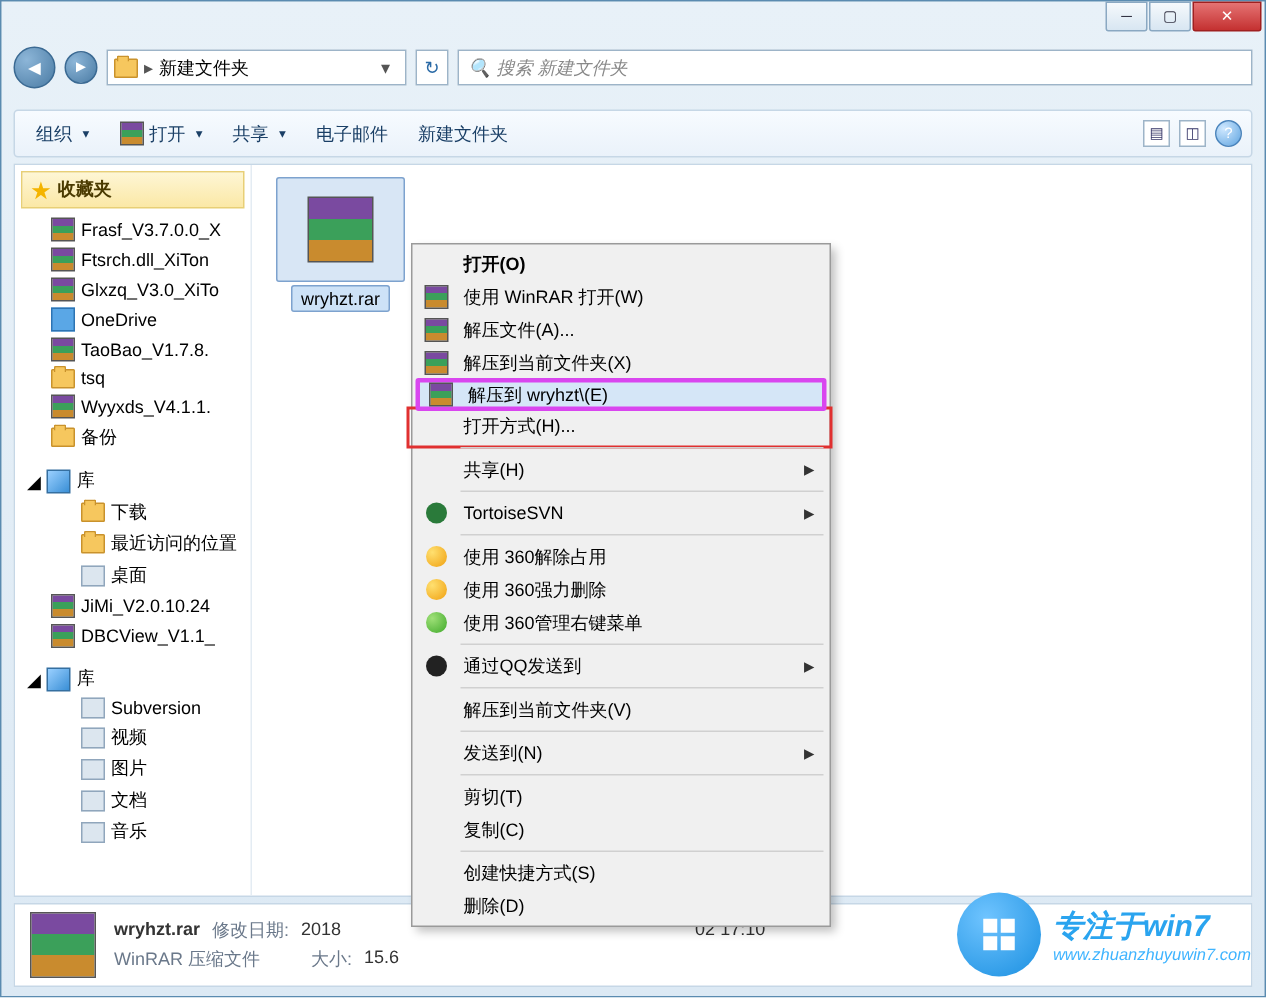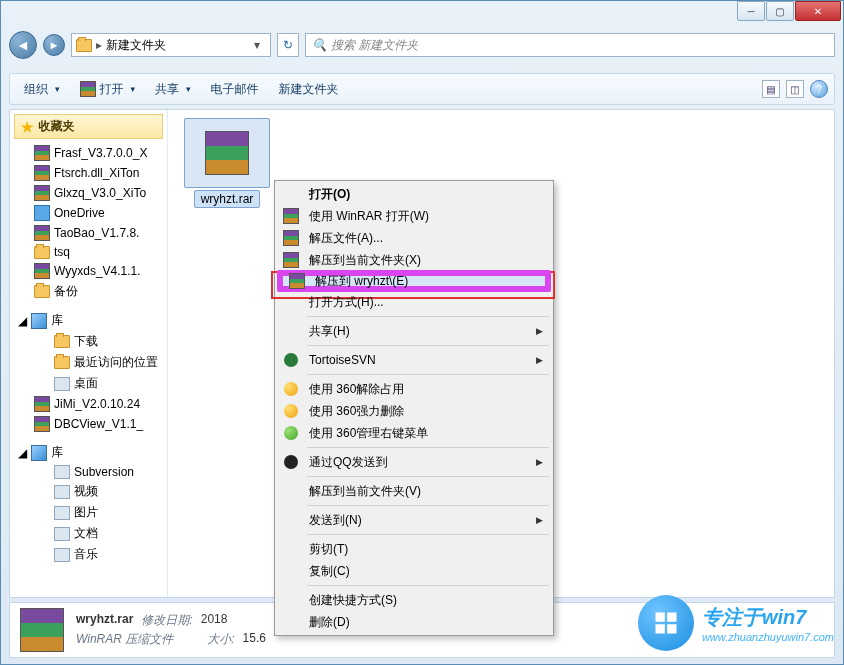--- a/index.html
+++ b/index.html
@@ -36,38 +36,38 @@
 .sb-section { padding: 2px 4px 2px 8px; display:flex;align-items:center;gap:4px;margin-top:8px;}
 .sb-sub { padding-left: 44px; display:flex;align-items:center;gap:4px;padding-top:2px;padding-bottom:2px;}
 
 .content { flex:1; position:relative; padding:12px;}
 .file-thumb { width: 90px; text-align: center; position: absolute; left: 14px; top: 8px;}
 .file-thumb.selected .thumb-box { border:1px solid #7da2ce; background:#d8e6f5;}
 .thumb-box { width:86px;height:70px;border:1px solid transparent;border-radius:2px;display:flex;align-items:center;justify-content:center;margin:0 auto 2px;}
 .file-thumb .label{display:inline-block;border:1px solid #7da2ce;background:#cde2f7;border-radius:2px;padding:1px 6px;}
 
 
-.ctx-menu { position:absolute; left:274px; top:180px; width:280px; background:#f0f0f0; border:1px solid #9a9a9a; box-shadow:3px 3px 6px rgba(0,0,0,.25); padding:2px;}
+.ctx-menu { position:absolute; left:274px; top:162px; width:280px; background:#f0f0f0; border:1px solid #9a9a9a; box-shadow:3px 3px 6px rgba(0,0,0,.25); padding:2px;}
 .ctx-item { height:22px; display:flex; align-items:center; padding:0 24px 0 32px; position:relative;}
 .ctx-item.has-sub::after{content:"▶";position:absolute;right:8px;font-size:9px;color:#333;}
 .ctx-item .ic{position:absolute;left:6px;width:16px;height:16px;display:flex;align-items:center;justify-content:center;}
-.ctx-item.hover{background:#d5e6f7;border:6px solid #d946ef;border-radius:2px;height:22px;margin:-1px 0;}
+.ctx-item.hover{background:#d5e6f7;border:3px solid #d946ef;border-radius:2px;height:22px;margin:-1px 0;}
 .ctx-sep{height:1px;background:#d0d0d0;margin:3px 2px 3px 30px;}
 .ctx-iconcol{position:absolute;left:0;top:0;bottom:0;width:28px;background:#f0f0f0;border-right:1px solid #e0e0e0;}
 .ctx-menu > *{position:relative;z-index:1;}
 .highlight-box { position:absolute; border:2px solid #e03030; pointer-events:none;}
 
 .hl-menu { left:271px; top:271px; width:284px; height:28px; }
 
 
 .details-bar { height: 56px; margin:4px 8px 6px 8px; border:1px solid #c6d7e6; background:#fff; display:flex;align-items:center;padding:4px 10px;gap:12px;}
 .details-bar .big-icon{width:42px;height:42px;}
 .details-bar .info{display:flex;flex-direction:column;gap:2px;color:#333;}
 .details-bar .info .row{display:flex;gap:8px;}
-.details-bar .info .lbl{color:#6a788a;font-style:italic;}
+.details-bar .info .lbl{color:#6a788a;}
 
 
 .watermark { position:absolute; right:10px; bottom:14px; display:flex;align-items:center;gap:8px;}
 .wm-badge{width:56px;height:56px;border-radius:50%;background:radial-gradient(circle at 35% 30%,#6fc4ff,#1a8fe0);display:flex;align-items:center;justify-content:center;}
 .wm-flag{width:28px;height:28px;}
 .wm-text{color:#2aa4ef;font-style:italic;text-align:left;}
 .wm-text .big{font-size:20px;font-weight:bold;}
 .wm-text .small{font-size:11px;color:#3fb4ff;}
 
 

